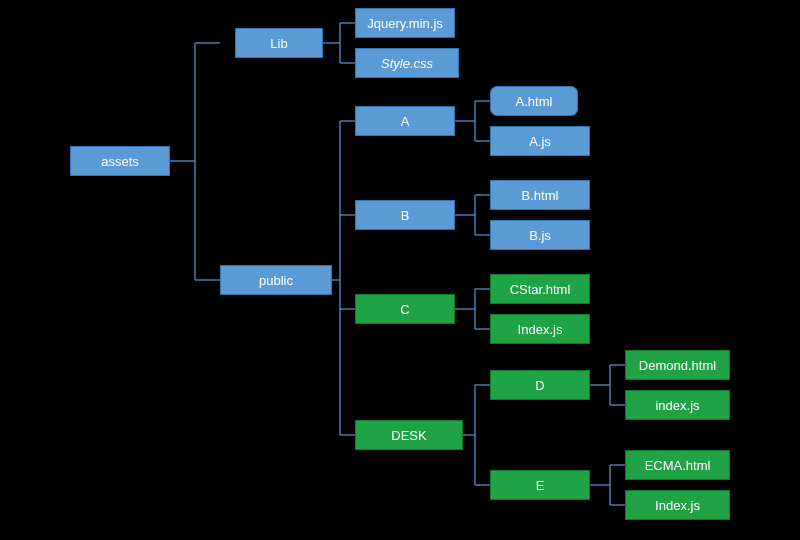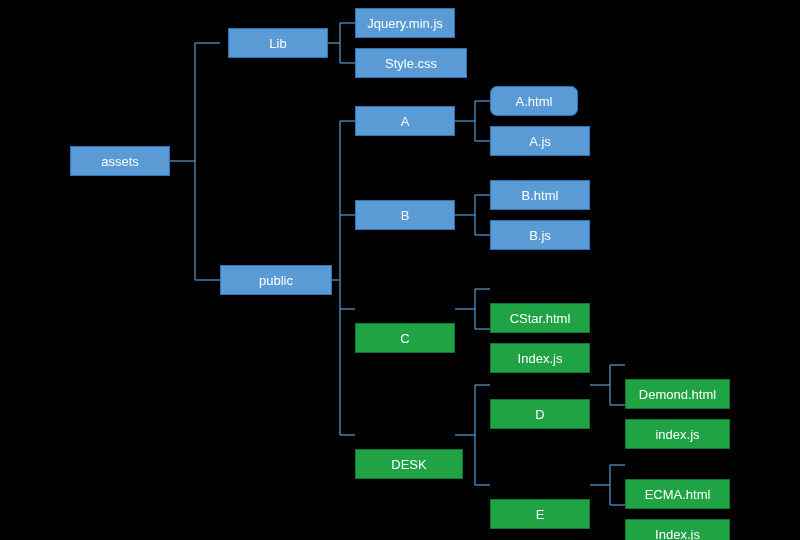--- a/index.html
+++ b/index.html
@@ -22,21 +22,20 @@
     height: 30px;
     border: 1px solid;
   }
   .blue {
     background: #5b9bd5;
     border-color: #2e74b5;
   }
   .green {
     background: #1fa345;
     border-color: #0a7a2c;
-    margin-top: 29px;
   }
   .stage {
     position: relative;
     width: 800px;
     height: 540px;
   }
   svg.connectors {
     position: absolute;
     left: 0;
     top: 0;
@@ -98,25 +97,25 @@
   <line x1="610" y1="405" x2="625" y2="405"></line>
 
   <line x1="590" y1="485" x2="610" y2="485"></line>
   <line x1="610" y1="465" x2="610" y2="505"></line>
   <line x1="610" y1="465" x2="625" y2="465"></line>
   <line x1="610" y1="505" x2="625" y2="505"></line>
 </svg>
 
 <div class="node blue" style="left:70px;  top:146px; width:100px;">assets</div>
 
-<div class="node blue" style="left:228px; top:28px;  width:100px;">Lib</div>
+<div class="node blue" style="left:235px; top:28px;  width:88px;">Lib</div>
 <div class="node blue" style="left:220px; top:265px; width:112px;">public</div>
 
 <div class="node blue" style="left:355px; top:8px;   width:100px;">Jquery.min.js</div>
-<div class="node blue" style="left:355px; top:48px;  width:112px;">Style.css</div>
+<div class="node blue" style="left:355px; top:48px;  width:104px;font-style:italic;">Style.css</div>
 
 <div class="node blue" style="left:355px; top:106px; width:100px;">A</div>
 <div class="node blue" style="left:355px; top:200px; width:100px;">B</div>
 <div class="node green" style="left:355px; top:294px; width:100px;">C</div>
 <div class="node green" style="left:355px; top:420px; width:108px;">DESK</div>
 
 <div class="node blue" style="left:490px; top:86px;  width:88px;border-radius:7px;">A.html</div>
 <div class="node blue" style="left:490px; top:180px; width:100px;">B.html</div>
 
 <div class="node blue" style="left:490px; top:126px; width:100px;">A.js</div>

